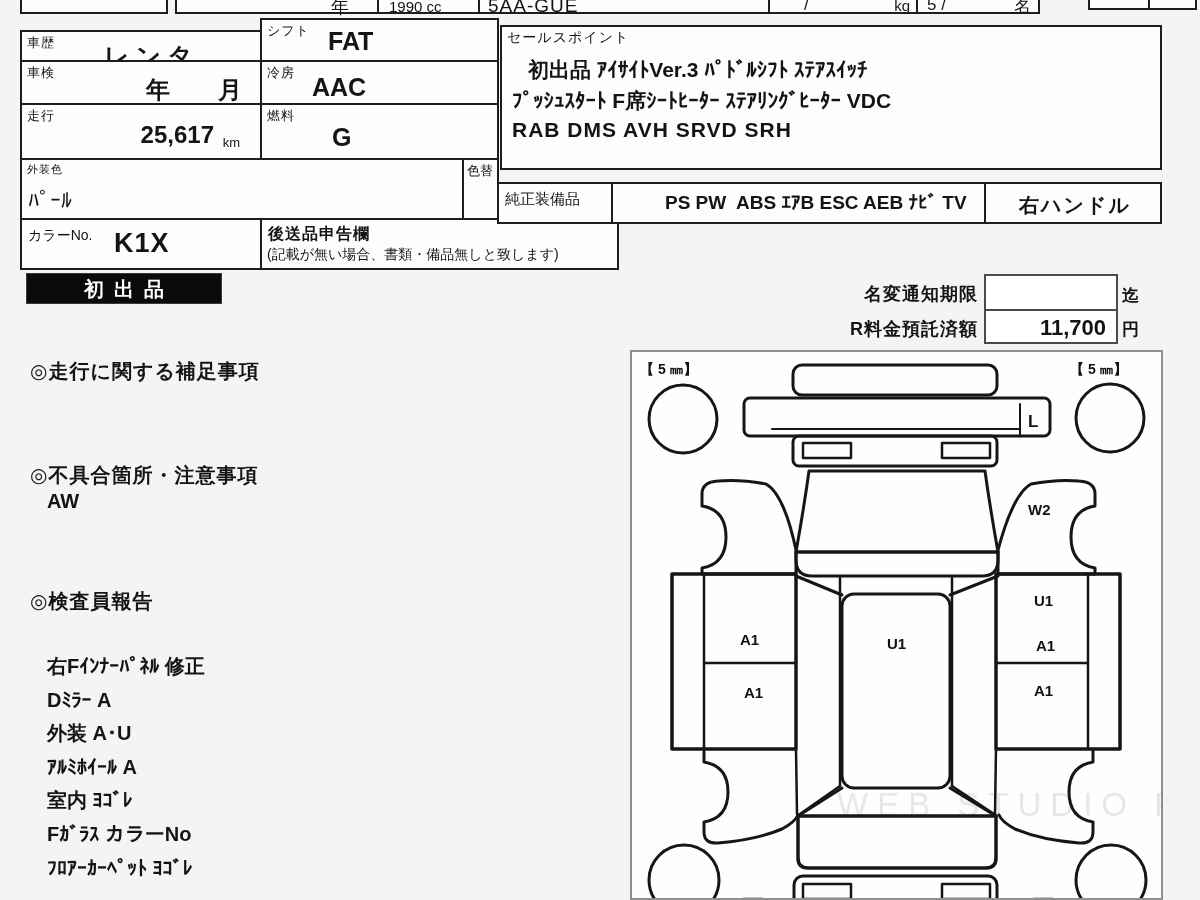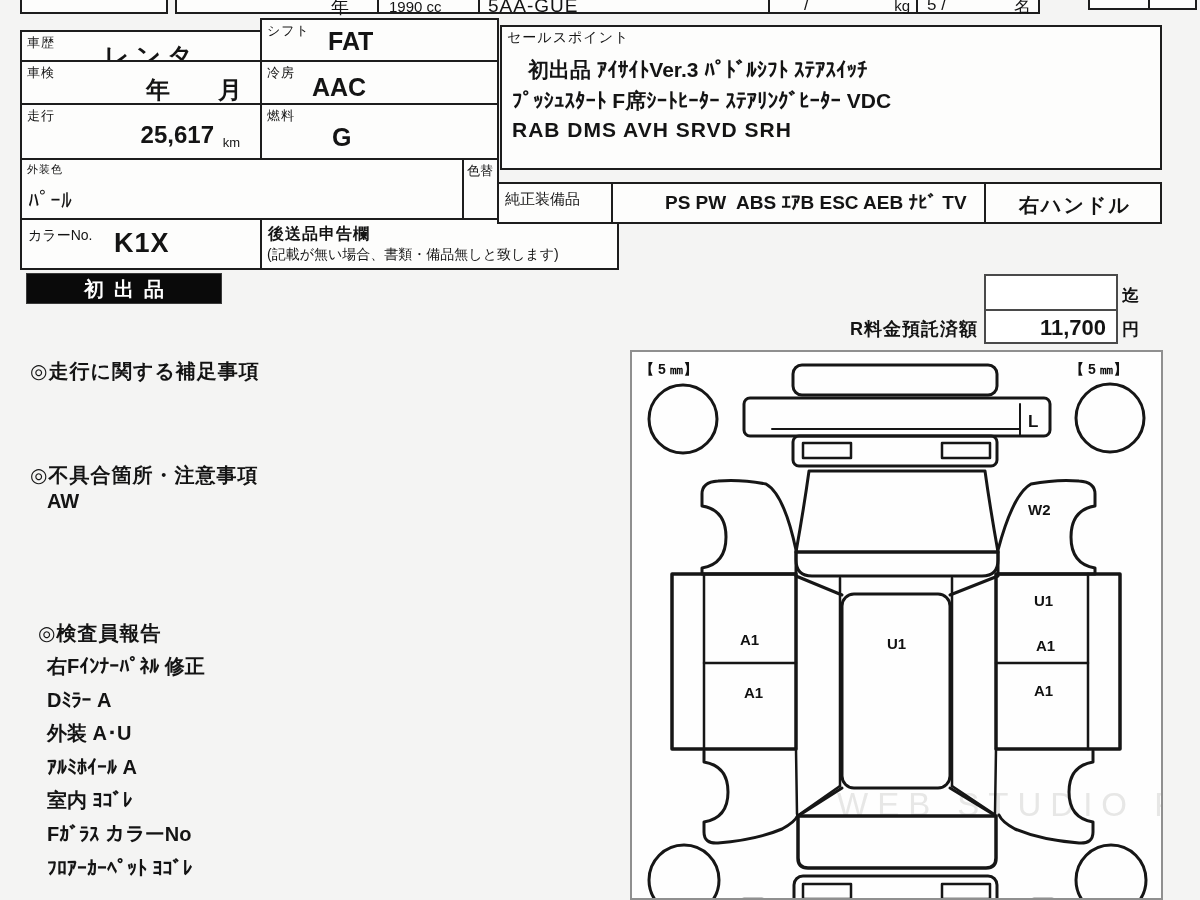--- a/index.html
+++ b/index.html
@@ -101,37 +101,38 @@
     <div class="box" style="left:112px;top:0;width:2px;height:38px;background:#1d1d1d;"></div>
     <span class="val" style="top:8px;left:122px;font-size:19px;font-weight:600;margin-left:44px;">PS PW  ABS ｴｱB ESC AEB ﾅﾋﾞ TV</span>
     <div class="box" style="left:485px;top:0;width:2px;height:38px;background:#1d1d1d;"></div>
     <span class="val" style="top:8px;left:520px;font-size:20px;font-weight:600;letter-spacing:2px;">右ハンドル</span>
   </div>
 
   <div class="box" style="left:26px;top:273px;width:196px;height:31px;background:#0a0a0a;border:1px solid #3a3a3a;text-align:center;">
     <span style="color:#fff;font-size:20px;font-weight:600;letter-spacing:10px;line-height:31px;padding-left:10px;">初出品</span>
   </div>
 
+  <div class="rightlabel" style="top:282px;">名変通知期限</div>
   <div class="smallbox" style="left:984px;top:274px;width:134px;height:37px;">
     <span class="val" style="top:6px;right:8px;font-size:20px;"></span>
   </div>
   <div class="val" style="position:absolute;left:1122px;top:284px;font-size:17px;font-weight:600;">迄</div>
 
   <div class="rightlabel" style="top:317px;">R料金預託済額</div>
   <div class="smallbox" style="left:984px;top:309px;width:134px;height:35px;">
     <span class="val" style="top:4px;right:10px;font-size:22px;font-weight:600;">11,700</span>
   </div>
   <div class="val" style="position:absolute;left:1122px;top:318px;font-size:17px;font-weight:600;">円</div>
 
   <div class="heading" style="left:30px;top:358px;">◎走行に関する補足事項</div>
 
   <div class="heading" style="left:30px;top:462px;">◎不具合箇所・注意事項</div>
   <div class="val" style="position:absolute;left:47px;top:490px;font-size:20px;font-weight:600;">AW</div>
 
-  <div class="heading" style="left:30px;top:620px;margin-left:8px;">◎検査員報告</div>
+  <div class="heading" style="left:30px;top:588px;">◎検査員報告</div>
   <div class="box" style="left:47px;top:650px;font-size:20px;font-weight:600;line-height:33.6px;">
     <div>右Fｲﾝﾅｰﾊﾟﾈﾙ 修正</div>
     <div>Dﾐﾗｰ A</div>
     <div>外装 A･U</div>
     <div>ｱﾙﾐﾎｲｰﾙ A</div>
     <div>室内 ﾖｺﾞﾚ</div>
     <div>Fｶﾞﾗｽ カラーNo</div>
     <div>ﾌﾛｱｰｶｰﾍﾟｯﾄ ﾖｺﾞﾚ</div>
   </div>
 

